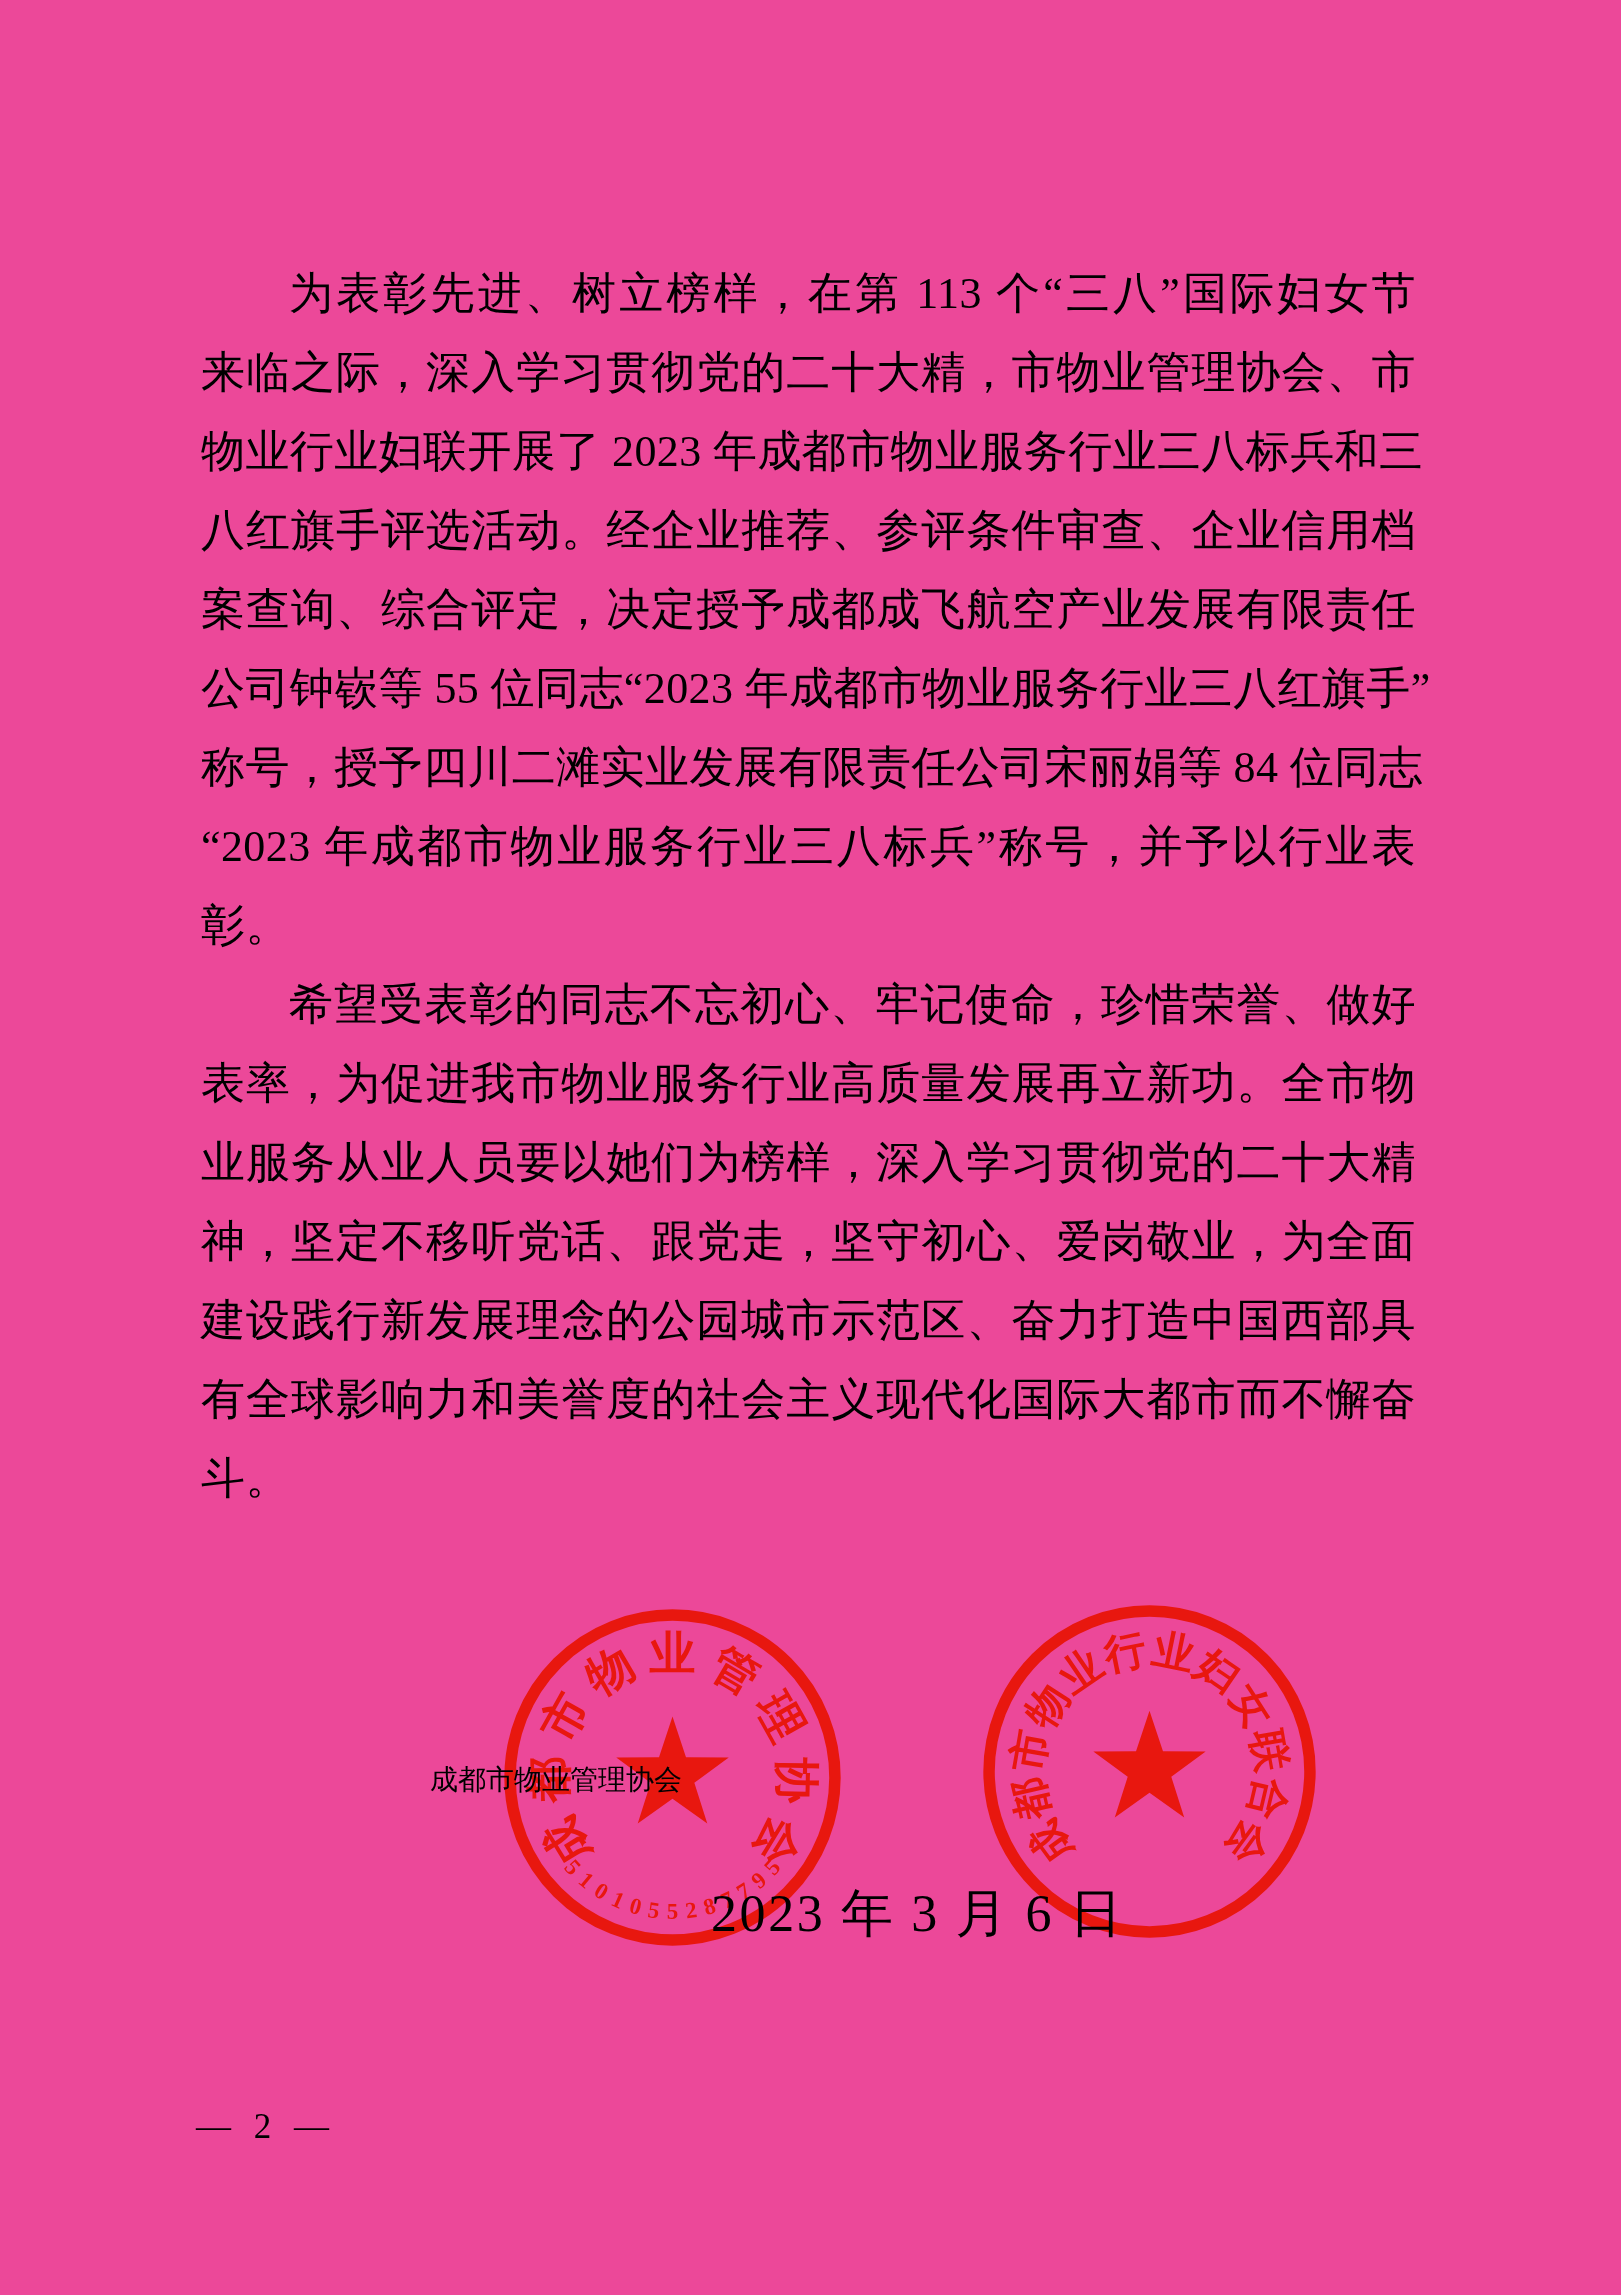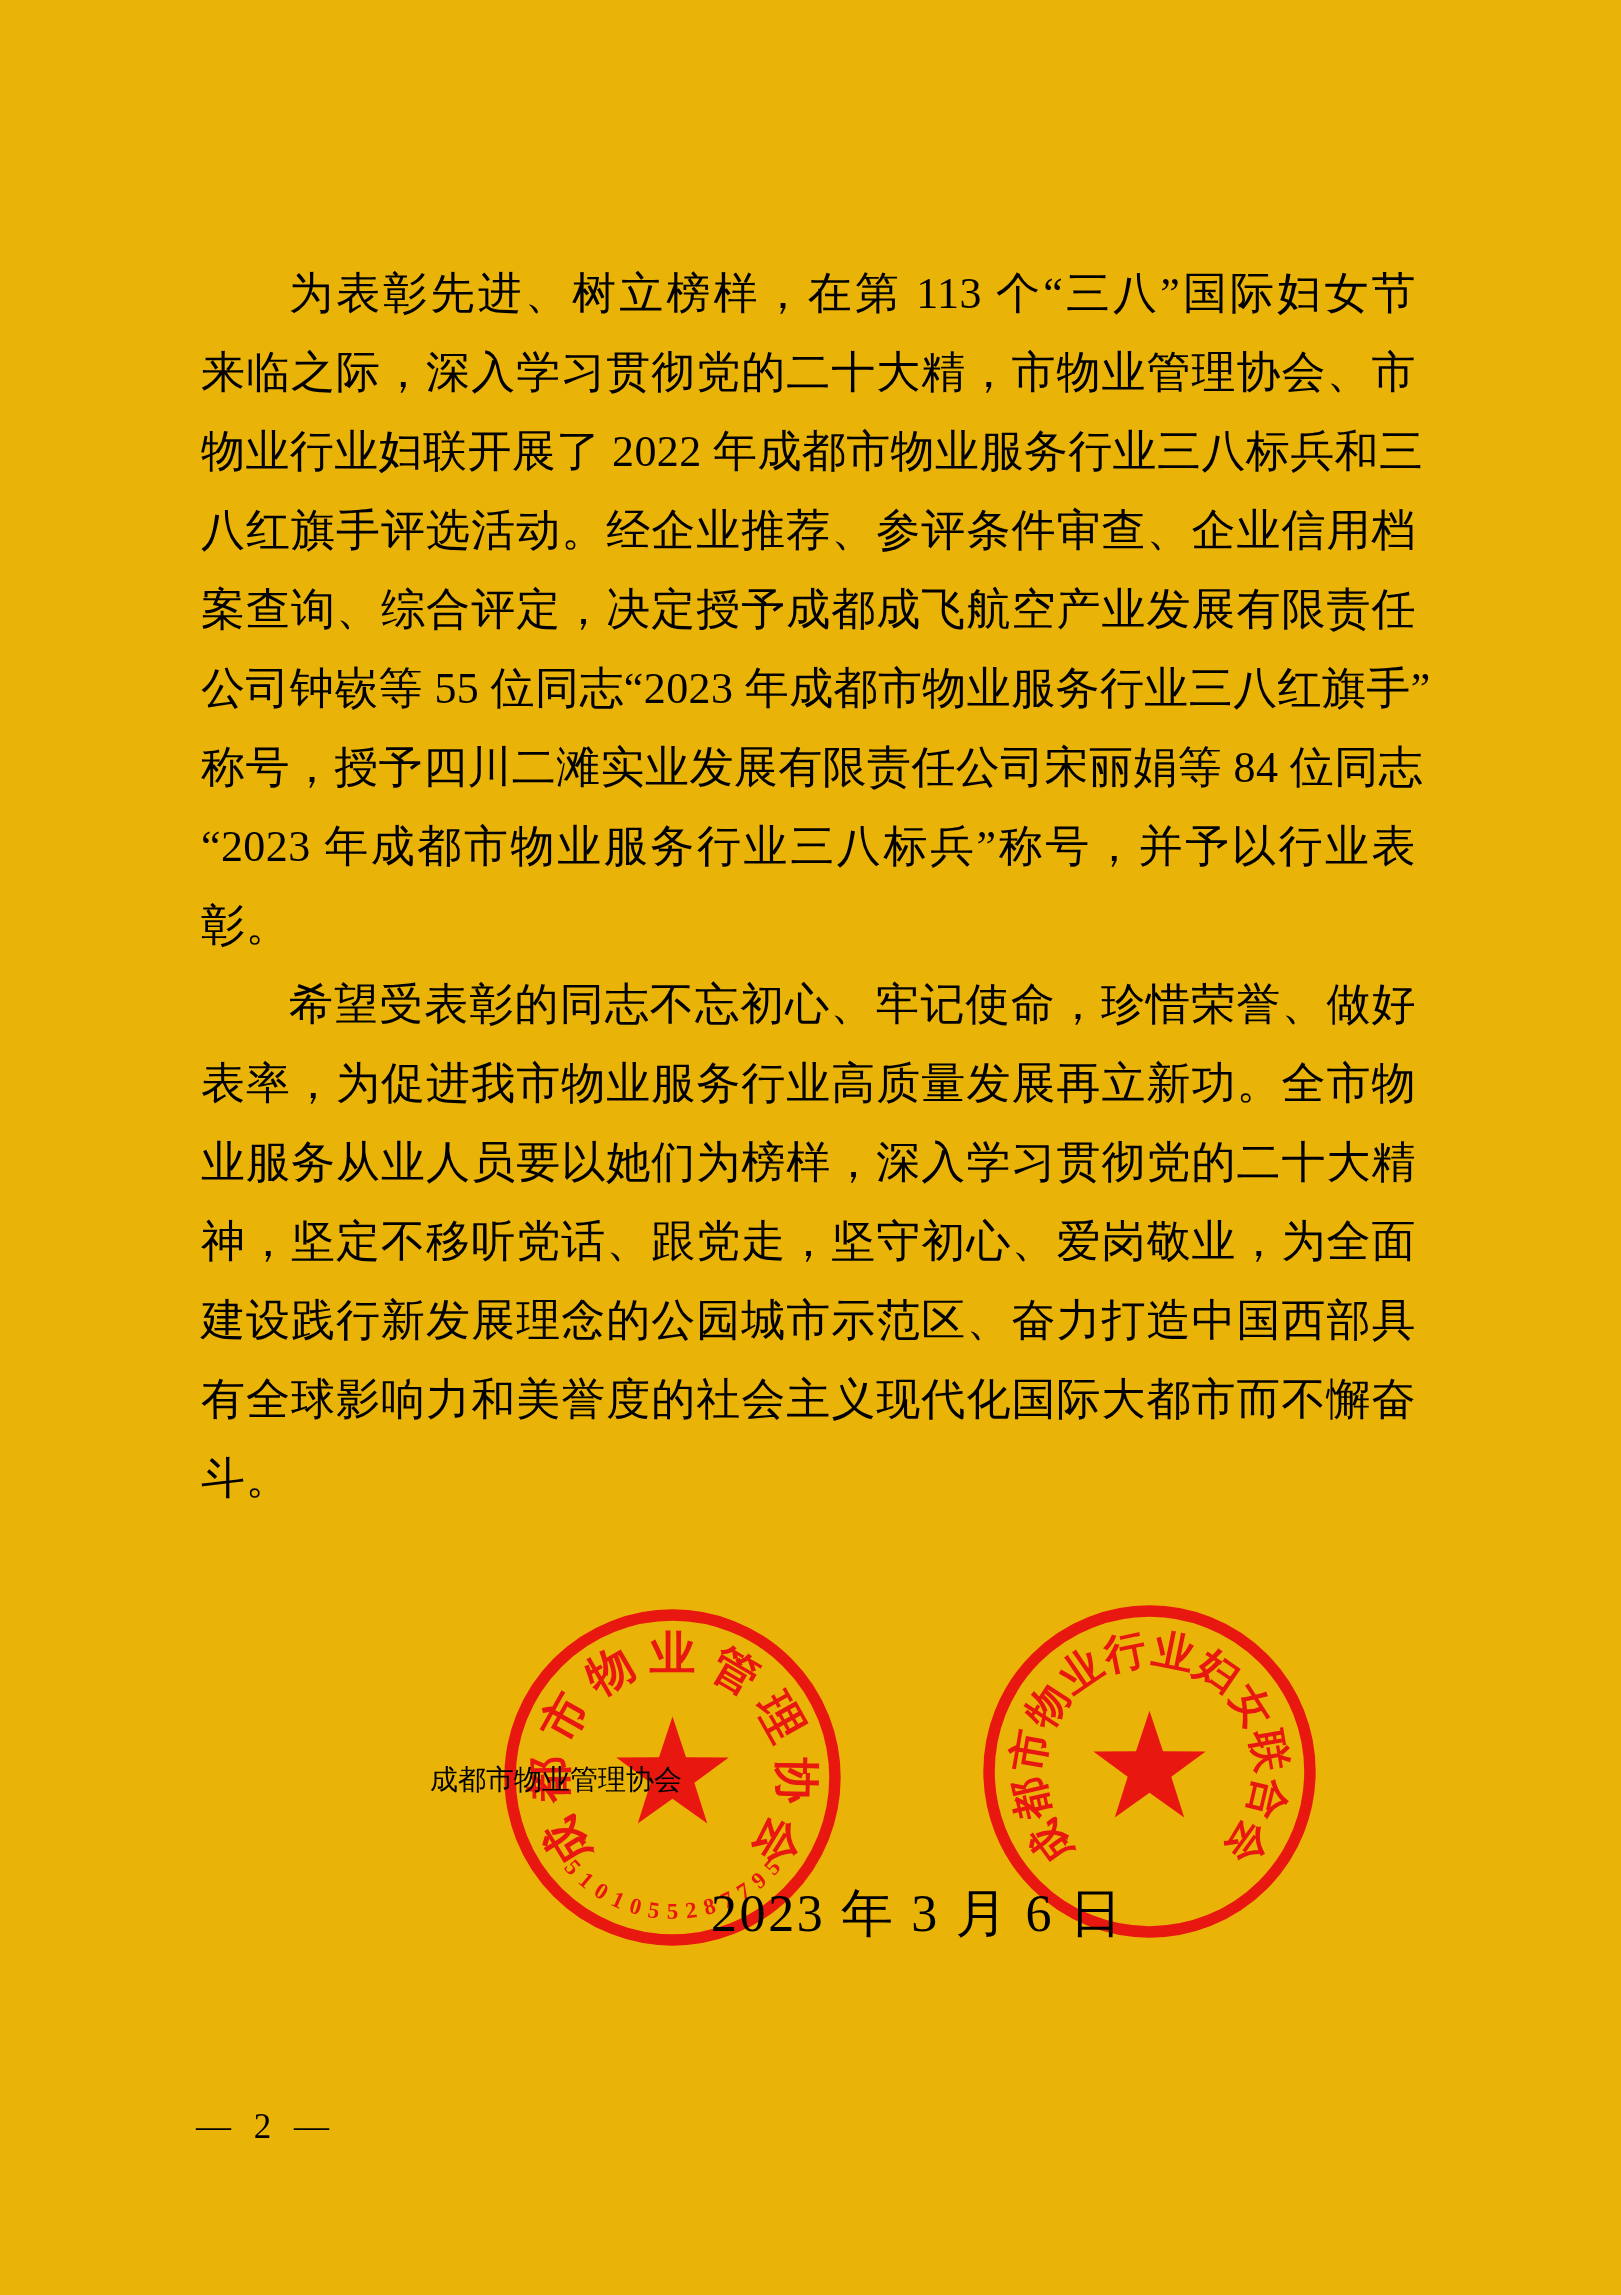--- a/index.html
+++ b/index.html
@@ -1,19 +1,19 @@
 <!DOCTYPE html>
 <html style="font-size:14px"><head>
 <meta charset="utf-8">
 <style>
   html,body{margin:0;padding:0;background:#888;}
   .page{
     position:relative;
     width:1622px;height:2295px;
-    background:#eab308;
+    background:#ec4899;
     font-family:"Liberation Serif","DejaVu Serif",serif;
     overflow:hidden;
   }
   .bodytext{
     position:absolute;
     left:201px;top:254px;width:1215px;
     color:#000;
   }
   .line{
     height:79px;
@@ -54,21 +54,21 @@
   }
 </style>
 </head>
 <body>
 
 <div class="page">
 
   <div class="bodytext">
     <div class="line indent">为表彰先进、树立榜样，在第 113 个“三八”国际妇女节</div>
     <div class="line">来临之际，深入学习贯彻党的二十大精，市物业管理协会、市</div>
-    <div class="line">物业行业妇联开展了 2022 年成都市物业服务行业三八标兵和三</div>
+    <div class="line">物业行业妇联开展了 2023 年成都市物业服务行业三八标兵和三</div>
     <div class="line">八红旗手评选活动。经企业推荐、参评条件审查、企业信用档</div>
     <div class="line">案查询、综合评定，决定授予成都成飞航空产业发展有限责任</div>
     <div class="line">公司钟嵚等 55 位同志“2023 年成都市物业服务行业三八红旗手”</div>
     <div class="line">称号，授予四川二滩实业发展有限责任公司宋丽娟等 84 位同志</div>
     <div class="line">“2023 年成都市物业服务行业三八标兵”称号，并予以行业表</div>
     <div class="line end">彰。</div>
     <div class="line indent">希望受表彰的同志不忘初心、牢记使命，珍惜荣誉、做好</div>
     <div class="line">表率，为促进我市物业服务行业高质量发展再立新功。全市物</div>
     <div class="line">业服务从业人员要以她们为榜样，深入学习贯彻党的二十大精</div>
     <div class="line">神，坚定不移听党话、跟党走，坚守初心、爱岗敬业，为全面</div>

